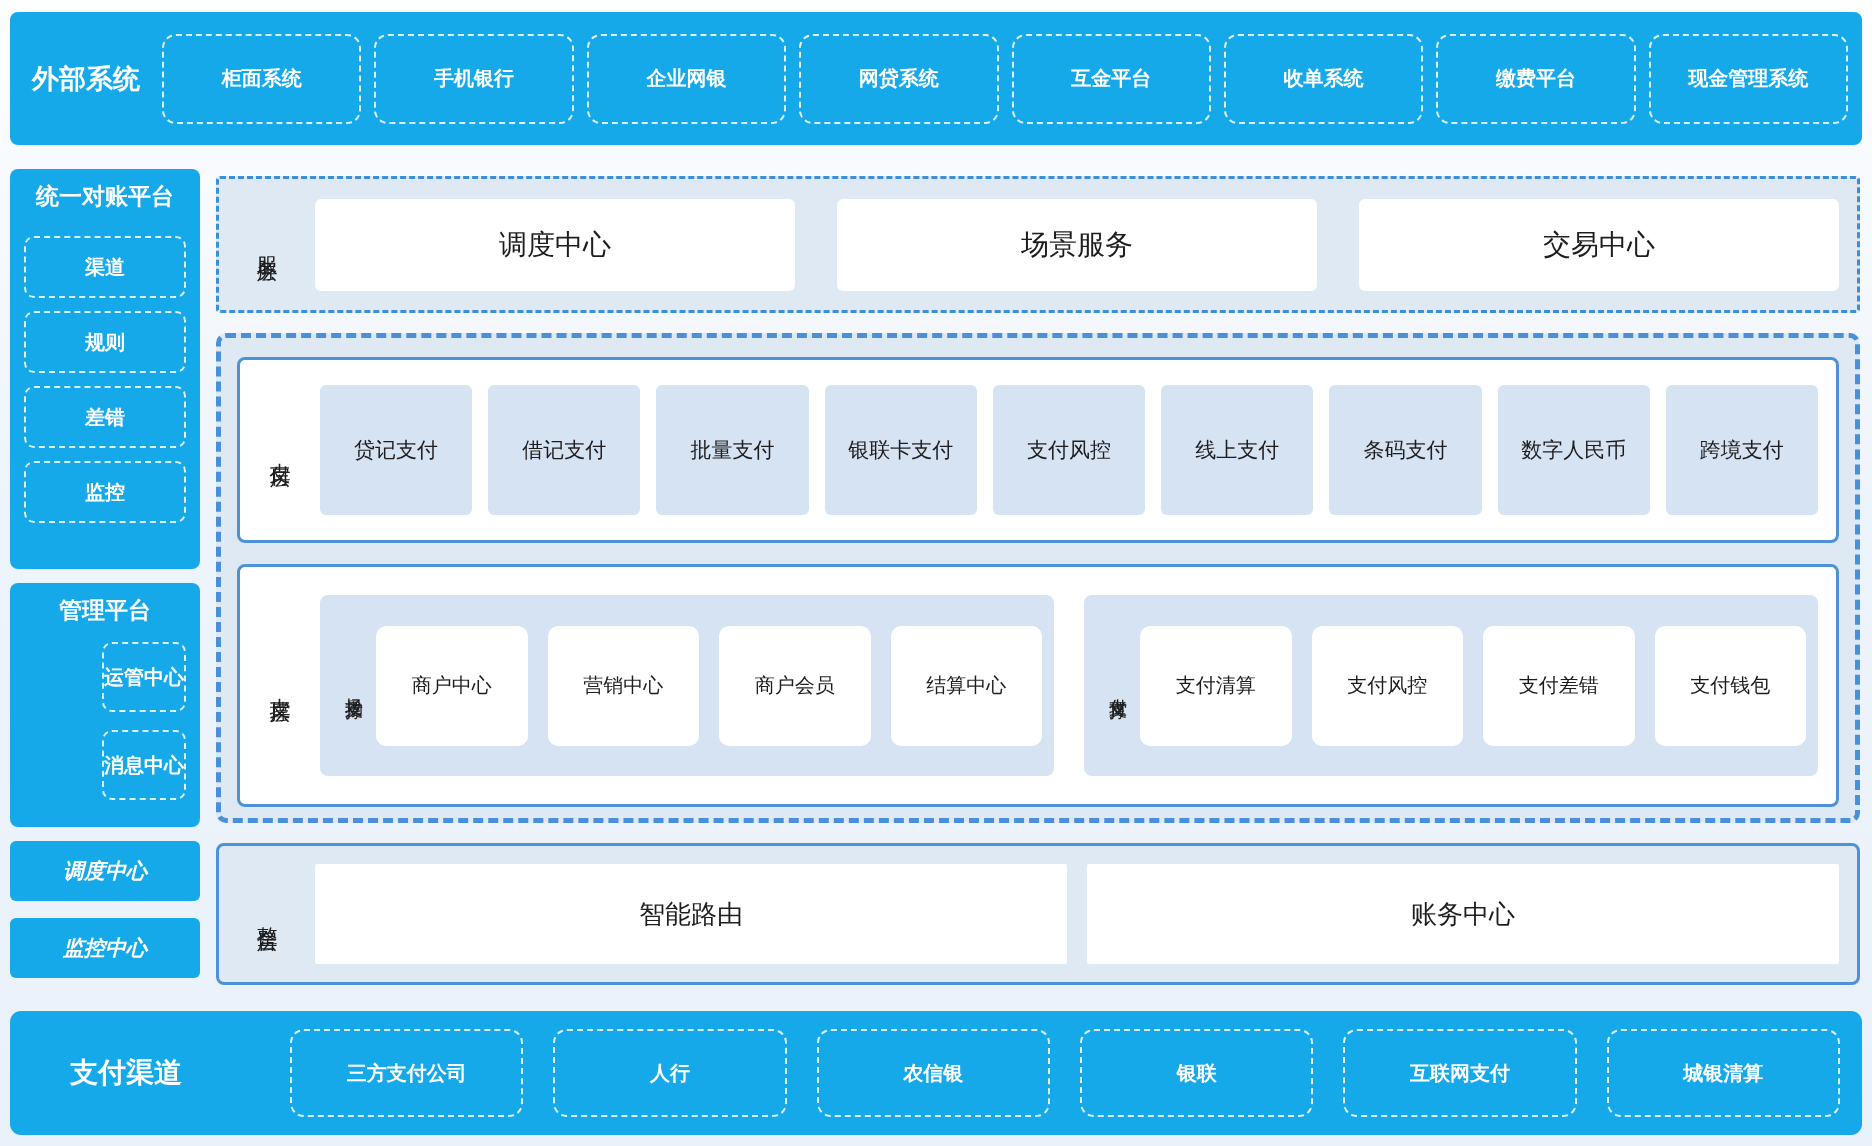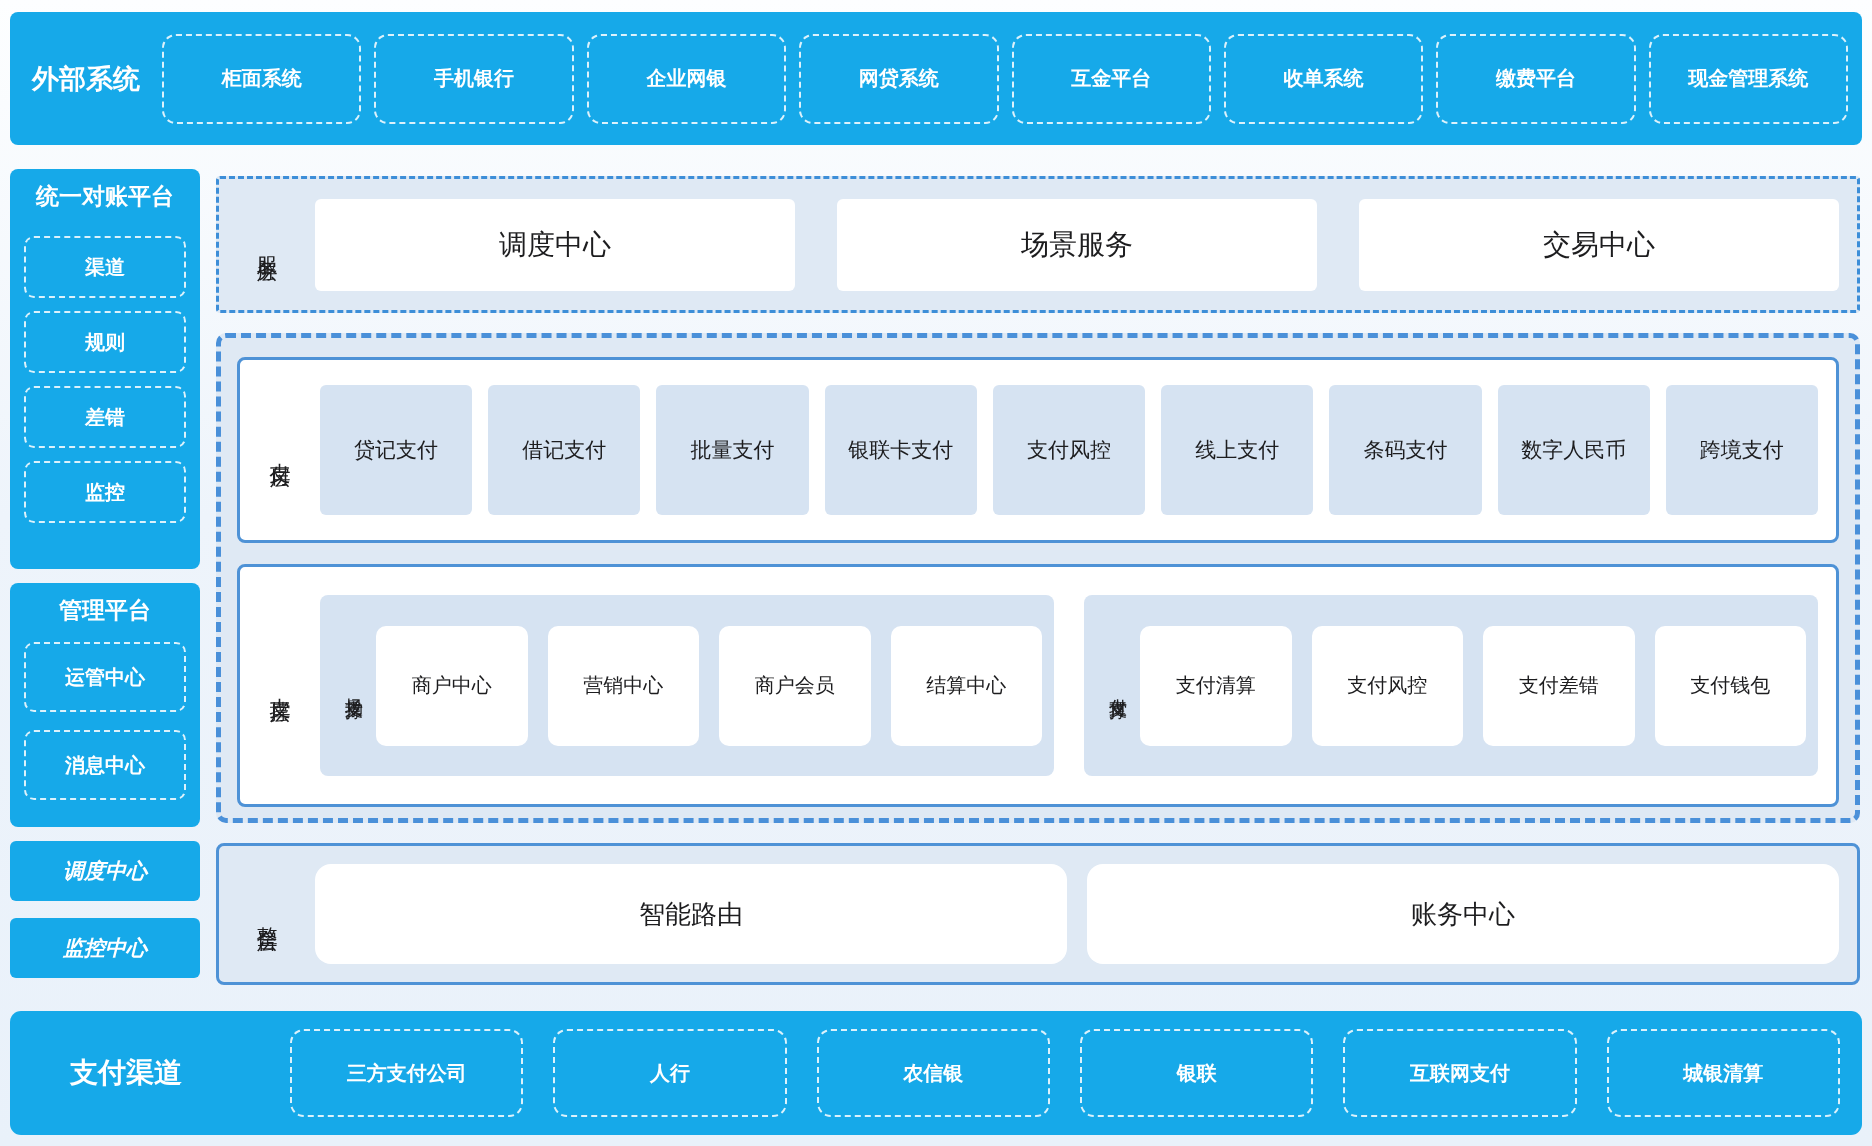--- a/index.html
+++ b/index.html
@@ -34,21 +34,21 @@
   
   .side-box{position:absolute;left:10px;width:190px;background:var(--accent);
             border-radius:8px;color:#fff;}
   .side-recon{top:169px;height:400px;}
   .side-mgmt{top:583px;height:244px;}
   .side-title{text-align:center;font-weight:bold;font-size:23px;margin-top:12px;}
   .side-items{display:flex;flex-direction:column;gap:13px;margin:24px 14px 0;}
   .side-item{height:62px;border:2px dashed rgba(255,255,255,.85);border-radius:10px;
              display:flex;align-items:center;justify-content:center;
              font-size:20px;font-weight:bold;}
-  .side-mgmt .side-items{gap:18px;margin-top:16px;}
+  .side-mgmt .side-items{gap:18px;margin-top:16px;align-items:flex-end;}
   .side-mgmt .side-item{height:70px;}
   .side-solid{position:absolute;left:10px;width:190px;height:60px;background:var(--accent);
               border-radius:6px;display:flex;align-items:center;justify-content:center;
               color:#fff;font-size:21px;font-weight:bold;font-style:italic;}
   .solo-a{top:841px;} .solo-b{top:918px;}
 
   
   .vlabel{writing-mode:vertical-rl;text-orientation:upright;letter-spacing:3px;
           color:var(--ink);display:flex;align-items:center;justify-content:center;}
   .layer-label{width:96px;font-size:21px;text-align:center;}
@@ -77,21 +77,21 @@
     display:flex;align-items:center;padding:0 12px;}
   .group-label{width:44px;font-size:18px;letter-spacing:1px;}
   .group-items{flex:1;display:flex;gap:20px;}
   .group-item{flex:1;height:120px;background:#fff;border-radius:10px;
     display:flex;align-items:center;justify-content:center;font-size:20px;color:var(--ink);}
 
   .layer-integration{position:absolute;left:216px;top:843px;width:1644px;height:142px;
     background:var(--panel);border:3px solid var(--solid);border-radius:8px;
     display:flex;align-items:center;padding-right:18px;}
   .int-boxes{flex:1;display:flex;gap:20px;}
-  .int-box{flex:1;height:100px;background:#fff;border-radius:16px;
+  .int-box{flex:1;height:100px;background:#fff;border-radius:2px;
     display:flex;align-items:center;justify-content:center;font-size:26px;color:var(--ink);}
 </style>
 </head>
 <body>
 
 <div class="canvas">
 
   <div class="band band-top">
     <div class="band-label">外部系统</div>
     <div class="band-items">

